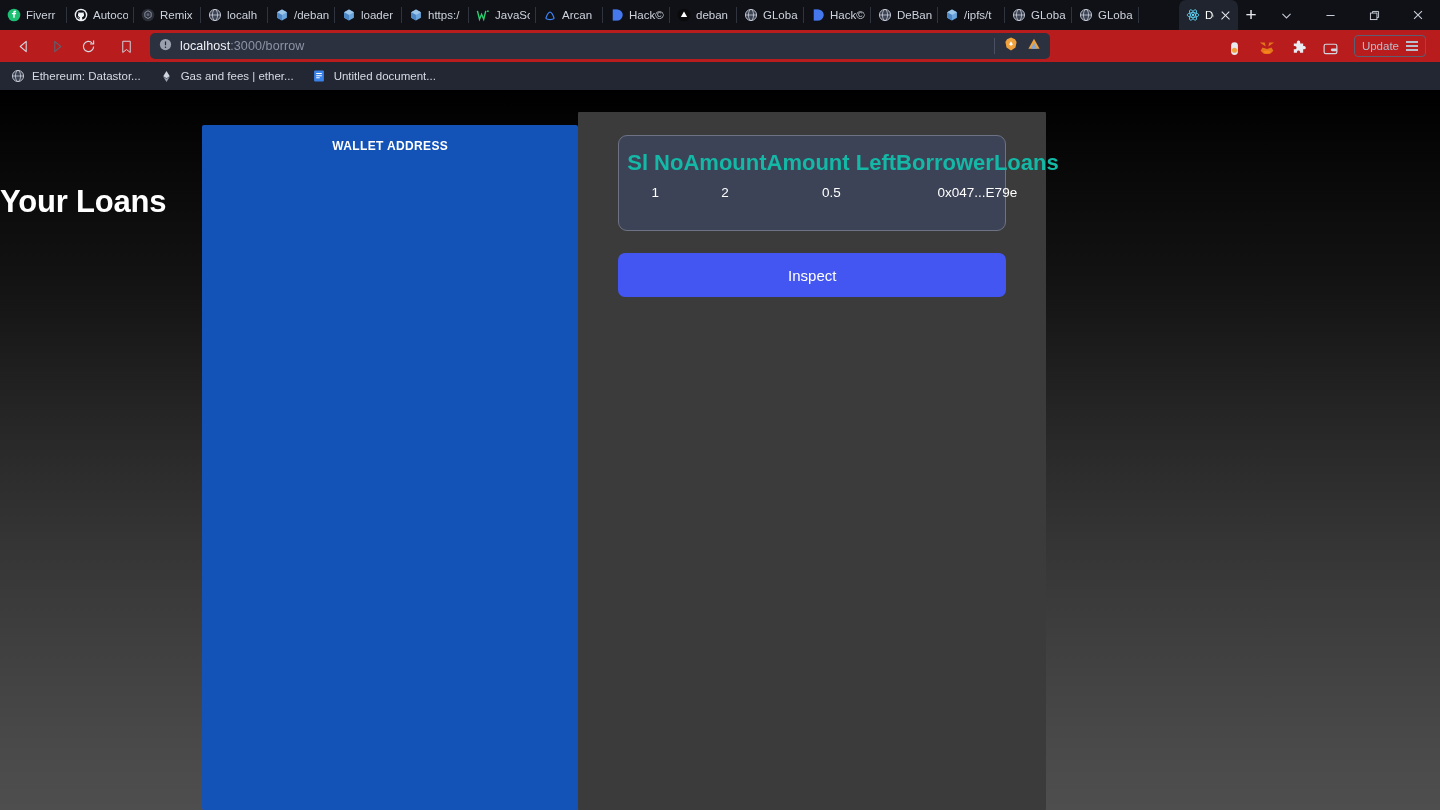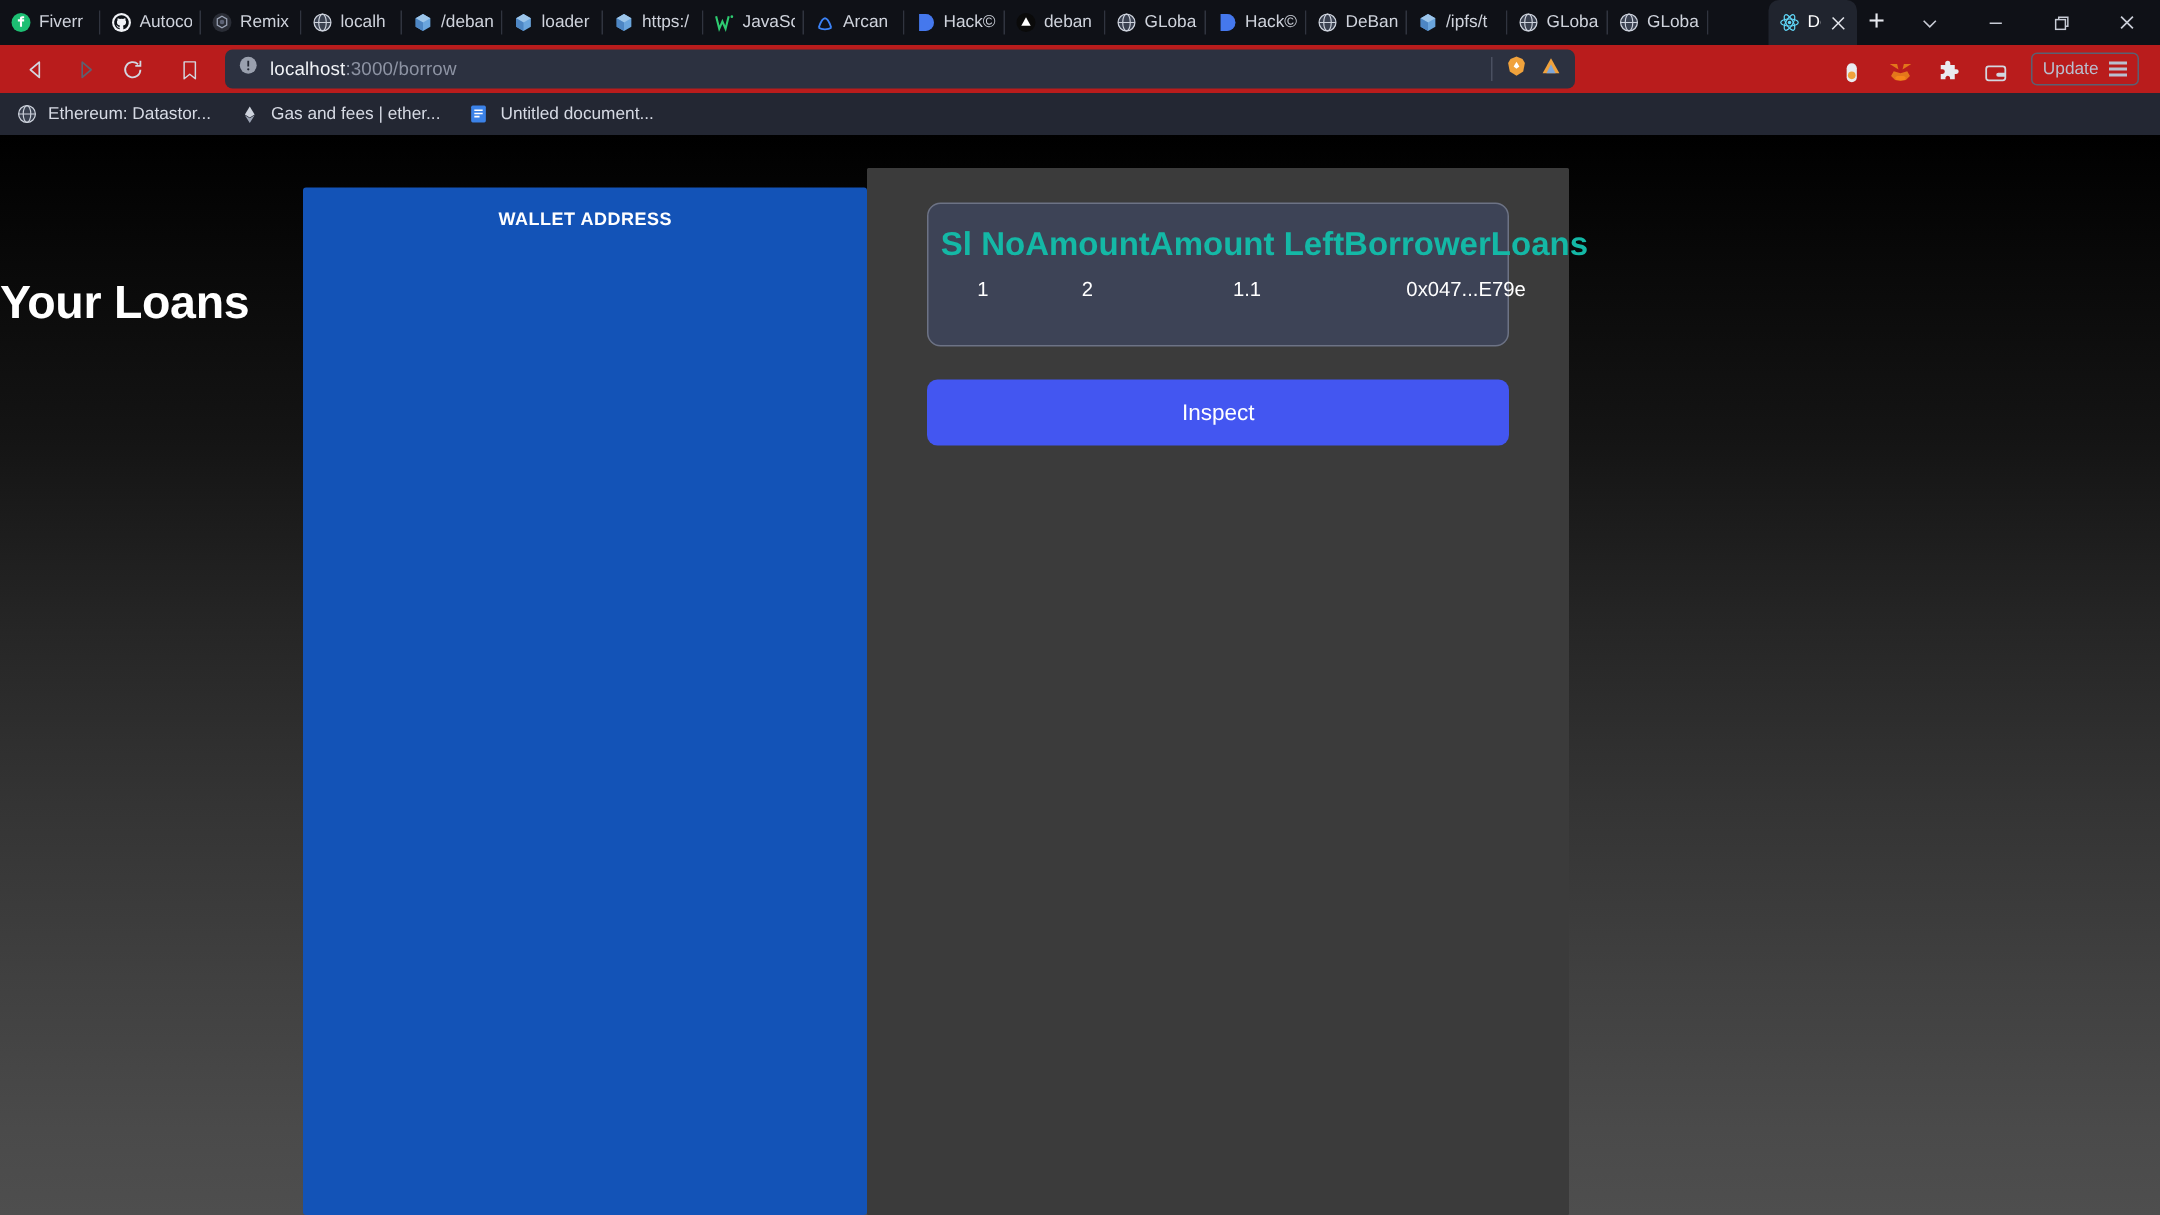--- a/index.html
+++ b/index.html
@@ -495,21 +495,21 @@
                 <th>Sl No</th>
                 <th>Amount</th>
                 <th>Amount Left</th>
                 <th>BorrowerLoans</th>
               </tr>
             </thead>
             <tbody>
               <tr>
                 <td>1</td>
                 <td>2</td>
-                <td>1.1</td>
+                <td>0.5</td>
                 <td>0x047...E79e</td>
               </tr>
             </tbody>
           </table>
         </div>
 
         <button class="inspect-btn">Inspect</button>
       </div>
 
     </div>

